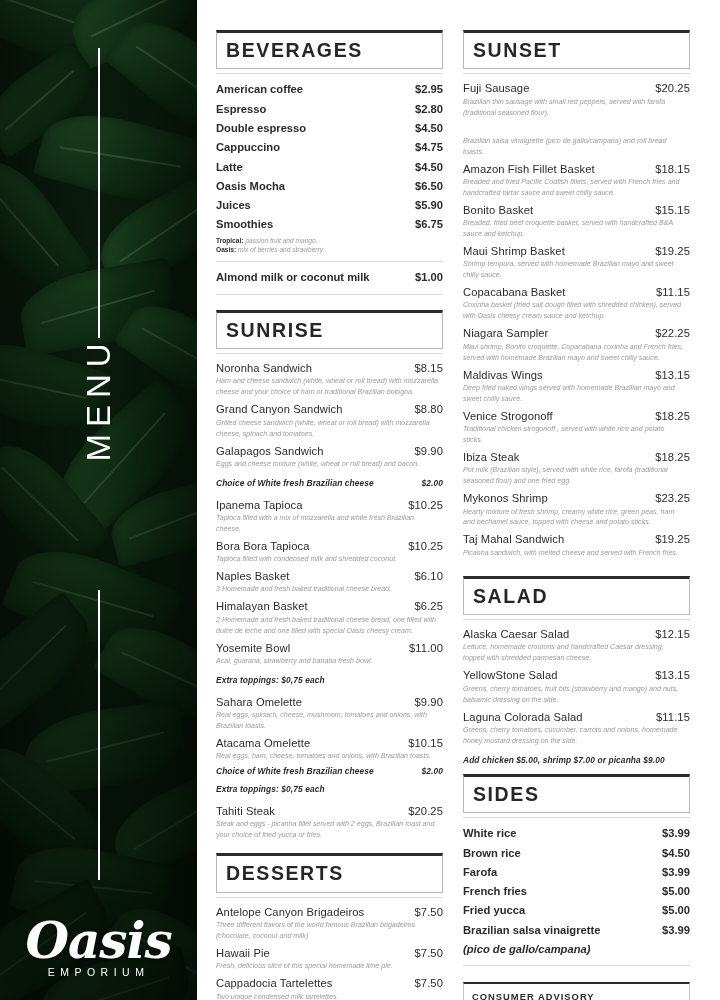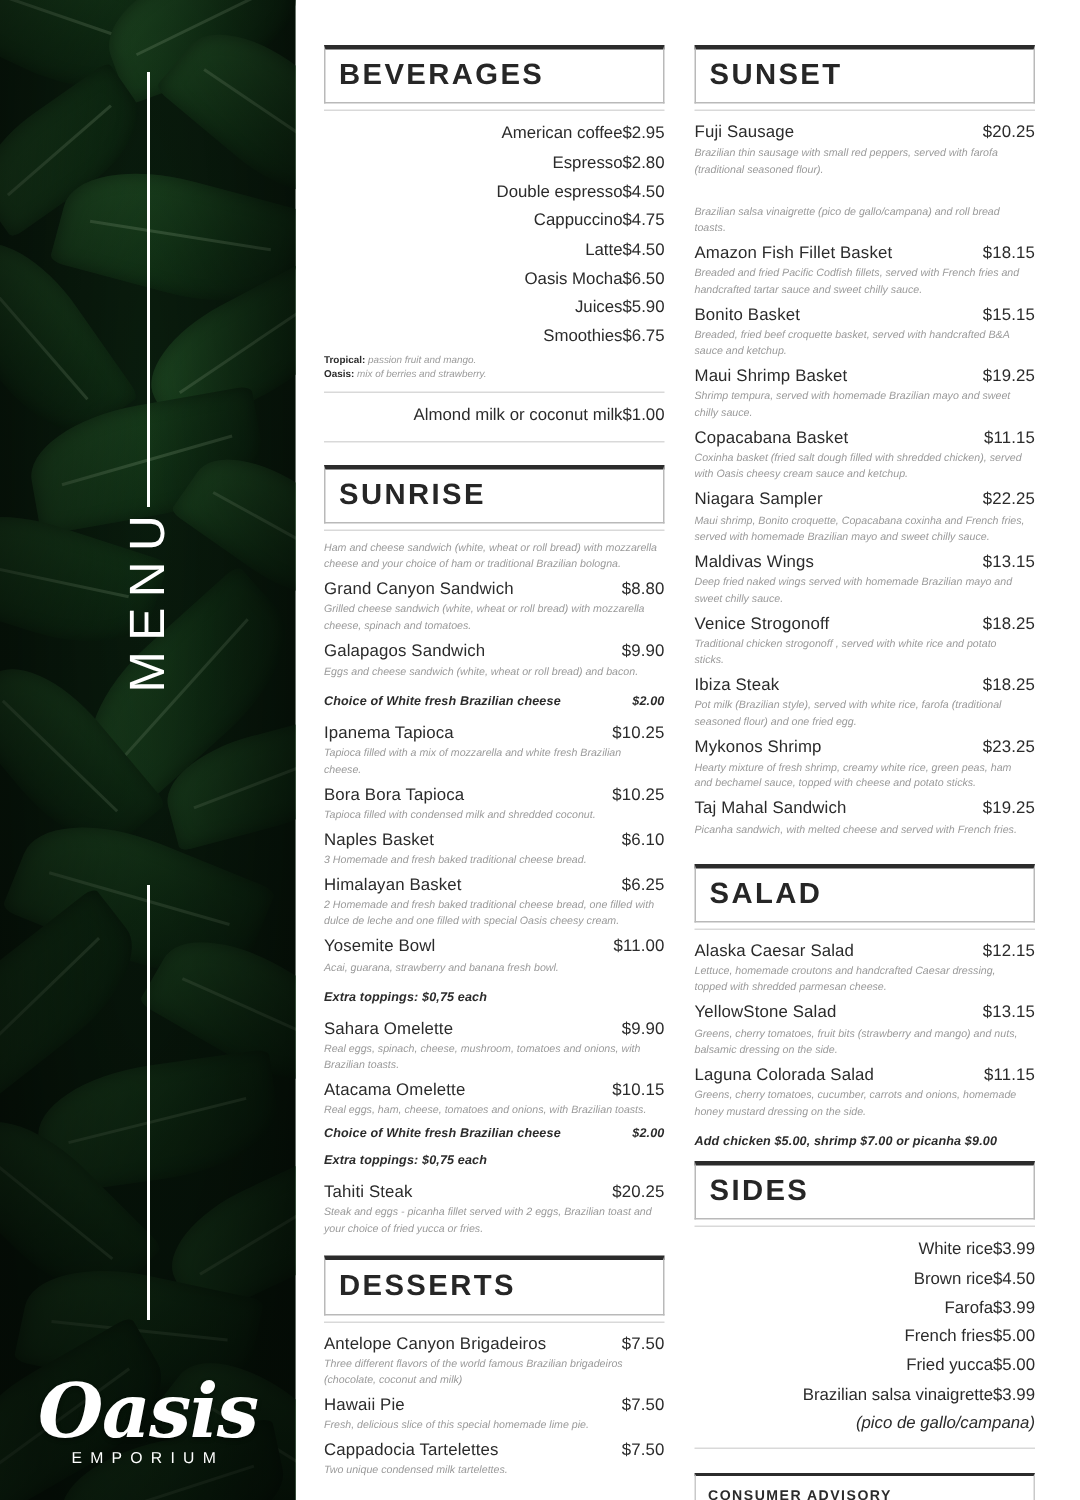--- a/index.html
+++ b/index.html
@@ -85,21 +85,21 @@
   .item { margin-bottom:1px; }
 
   .note {
     display:flex; justify-content:space-between; gap:8px;
     font-size:8.4px; font-style:italic; font-weight:700; color:#2b2b2b;
     margin:8px 0 9px 0; letter-spacing:.1px;
   }
   .note.solo { display:block; }
   .note.tight { margin:4px 0 4px 0; }
 
-  .simple-row { display:flex; justify-content:flex-end; font-size:11.2px; line-height:1.72; }
+  .simple-row { display:flex; justify-content:space-between; font-size:11.2px; line-height:1.72;font-weight:bold; }
   .simple-row .sub { font-style:italic; }
 
   .subnote {
     font-size:6.6px; color:#9a9a9a; font-style:italic; line-height:1.5; margin-top:1px;
   }
   .subnote b { color:#2b2b2b; font-style:normal; }
 
   .divider-line { height:1px; background:#d9d9d9; margin:6px 0 6px; }
 
   .advisory {
@@ -214,35 +214,39 @@
 
       <div class="spacer-sm"></div>
 
       <div>
         <div class="sec-head">
           <h2>SUNRISE</h2>
         </div>
         <div class="sec-rule"></div>
 
         <div class="item">
+          <div class="row">
+              <span class="nm">Noronha Sandwich</span>
+              <span class="pr">$8.15</span>
+            </div>
           <div class="desc">Ham and cheese sandwich (white, wheat or roll bread) with mozzarella cheese and your choice of ham or traditional Brazilian bologna.</div>
         </div>
         <div class="item">
           <div class="row">
               <span class="nm">Grand Canyon Sandwich</span>
               <span class="pr">$8.80</span>
             </div>
           <div class="desc">Grilled cheese sandwich (white, wheat or roll bread) with mozzarella cheese, spinach and tomatoes.</div>
         </div>
         <div class="item">
           <div class="row">
               <span class="nm">Galapagos Sandwich</span>
               <span class="pr">$9.90</span>
             </div>
-          <div class="desc">Eggs and cheese sandwich (white, wheat or roll bread) and bacon.</div>
+          <div class="desc">Eggs and cheese mixture (white, wheat or roll bread) and bacon.</div>
         </div>
 
         <div class="note">
           <span>Choice of White fresh Brazilian cheese</span>
           <span>$2.00</span>
         </div>
 
         <div class="item">
           <div class="row">
               <span class="nm">Ipanema Tapioca</span>

